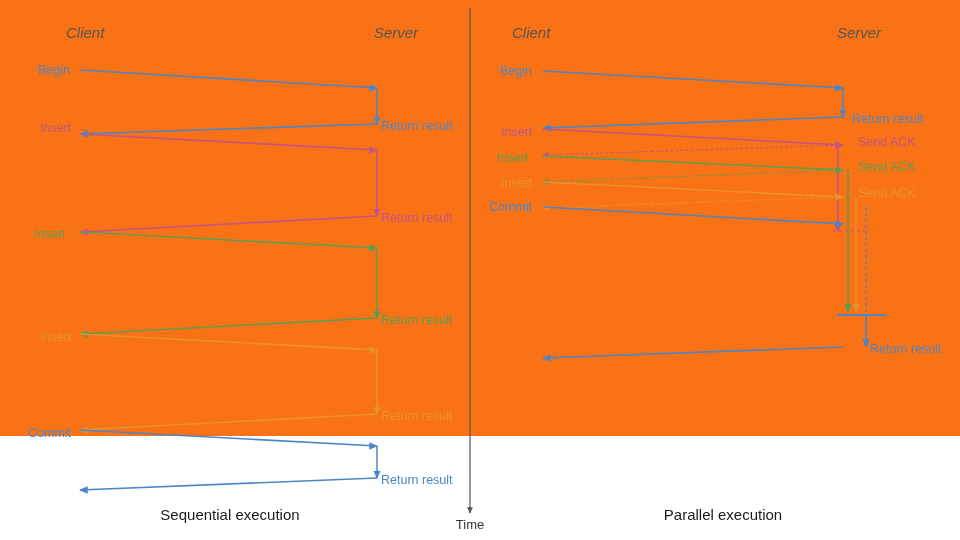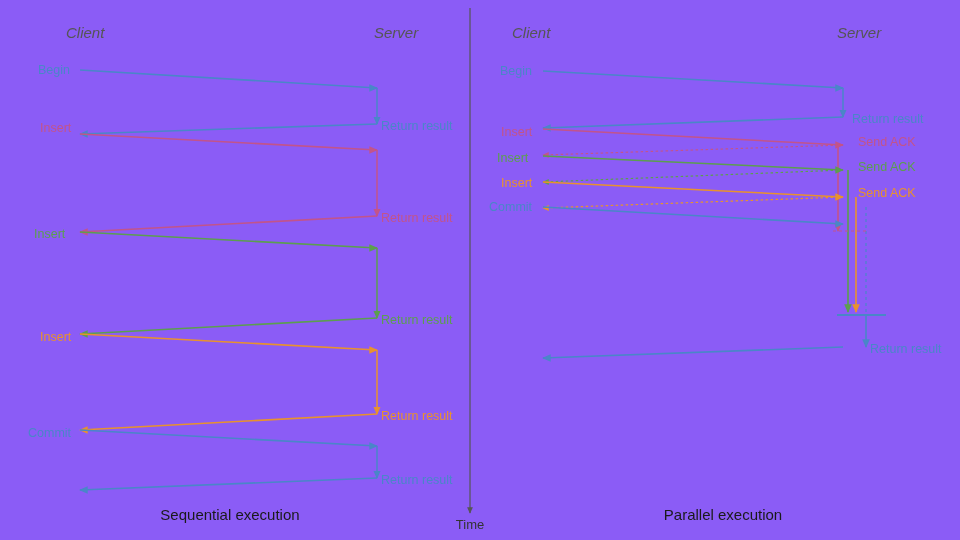--- a/index.html
+++ b/index.html
@@ -10,22 +10,22 @@
   }
   body {
     width: 960px;
     height: 540px;
     overflow: hidden;
     font-family: "Liberation Sans", sans-serif;
   }
   #stage {
     position: relative;
     width: 960px;
-    height: 540px;
-    background: #8b5cf6;
+    height: 436px;
+    background: #f97316;
   }
   #diagram-svg {
     position: absolute;
     left: 0;
     top: 0;
     width: 960px;
     height: 540px;
     display: block;
   }
   .lifeline-head {

